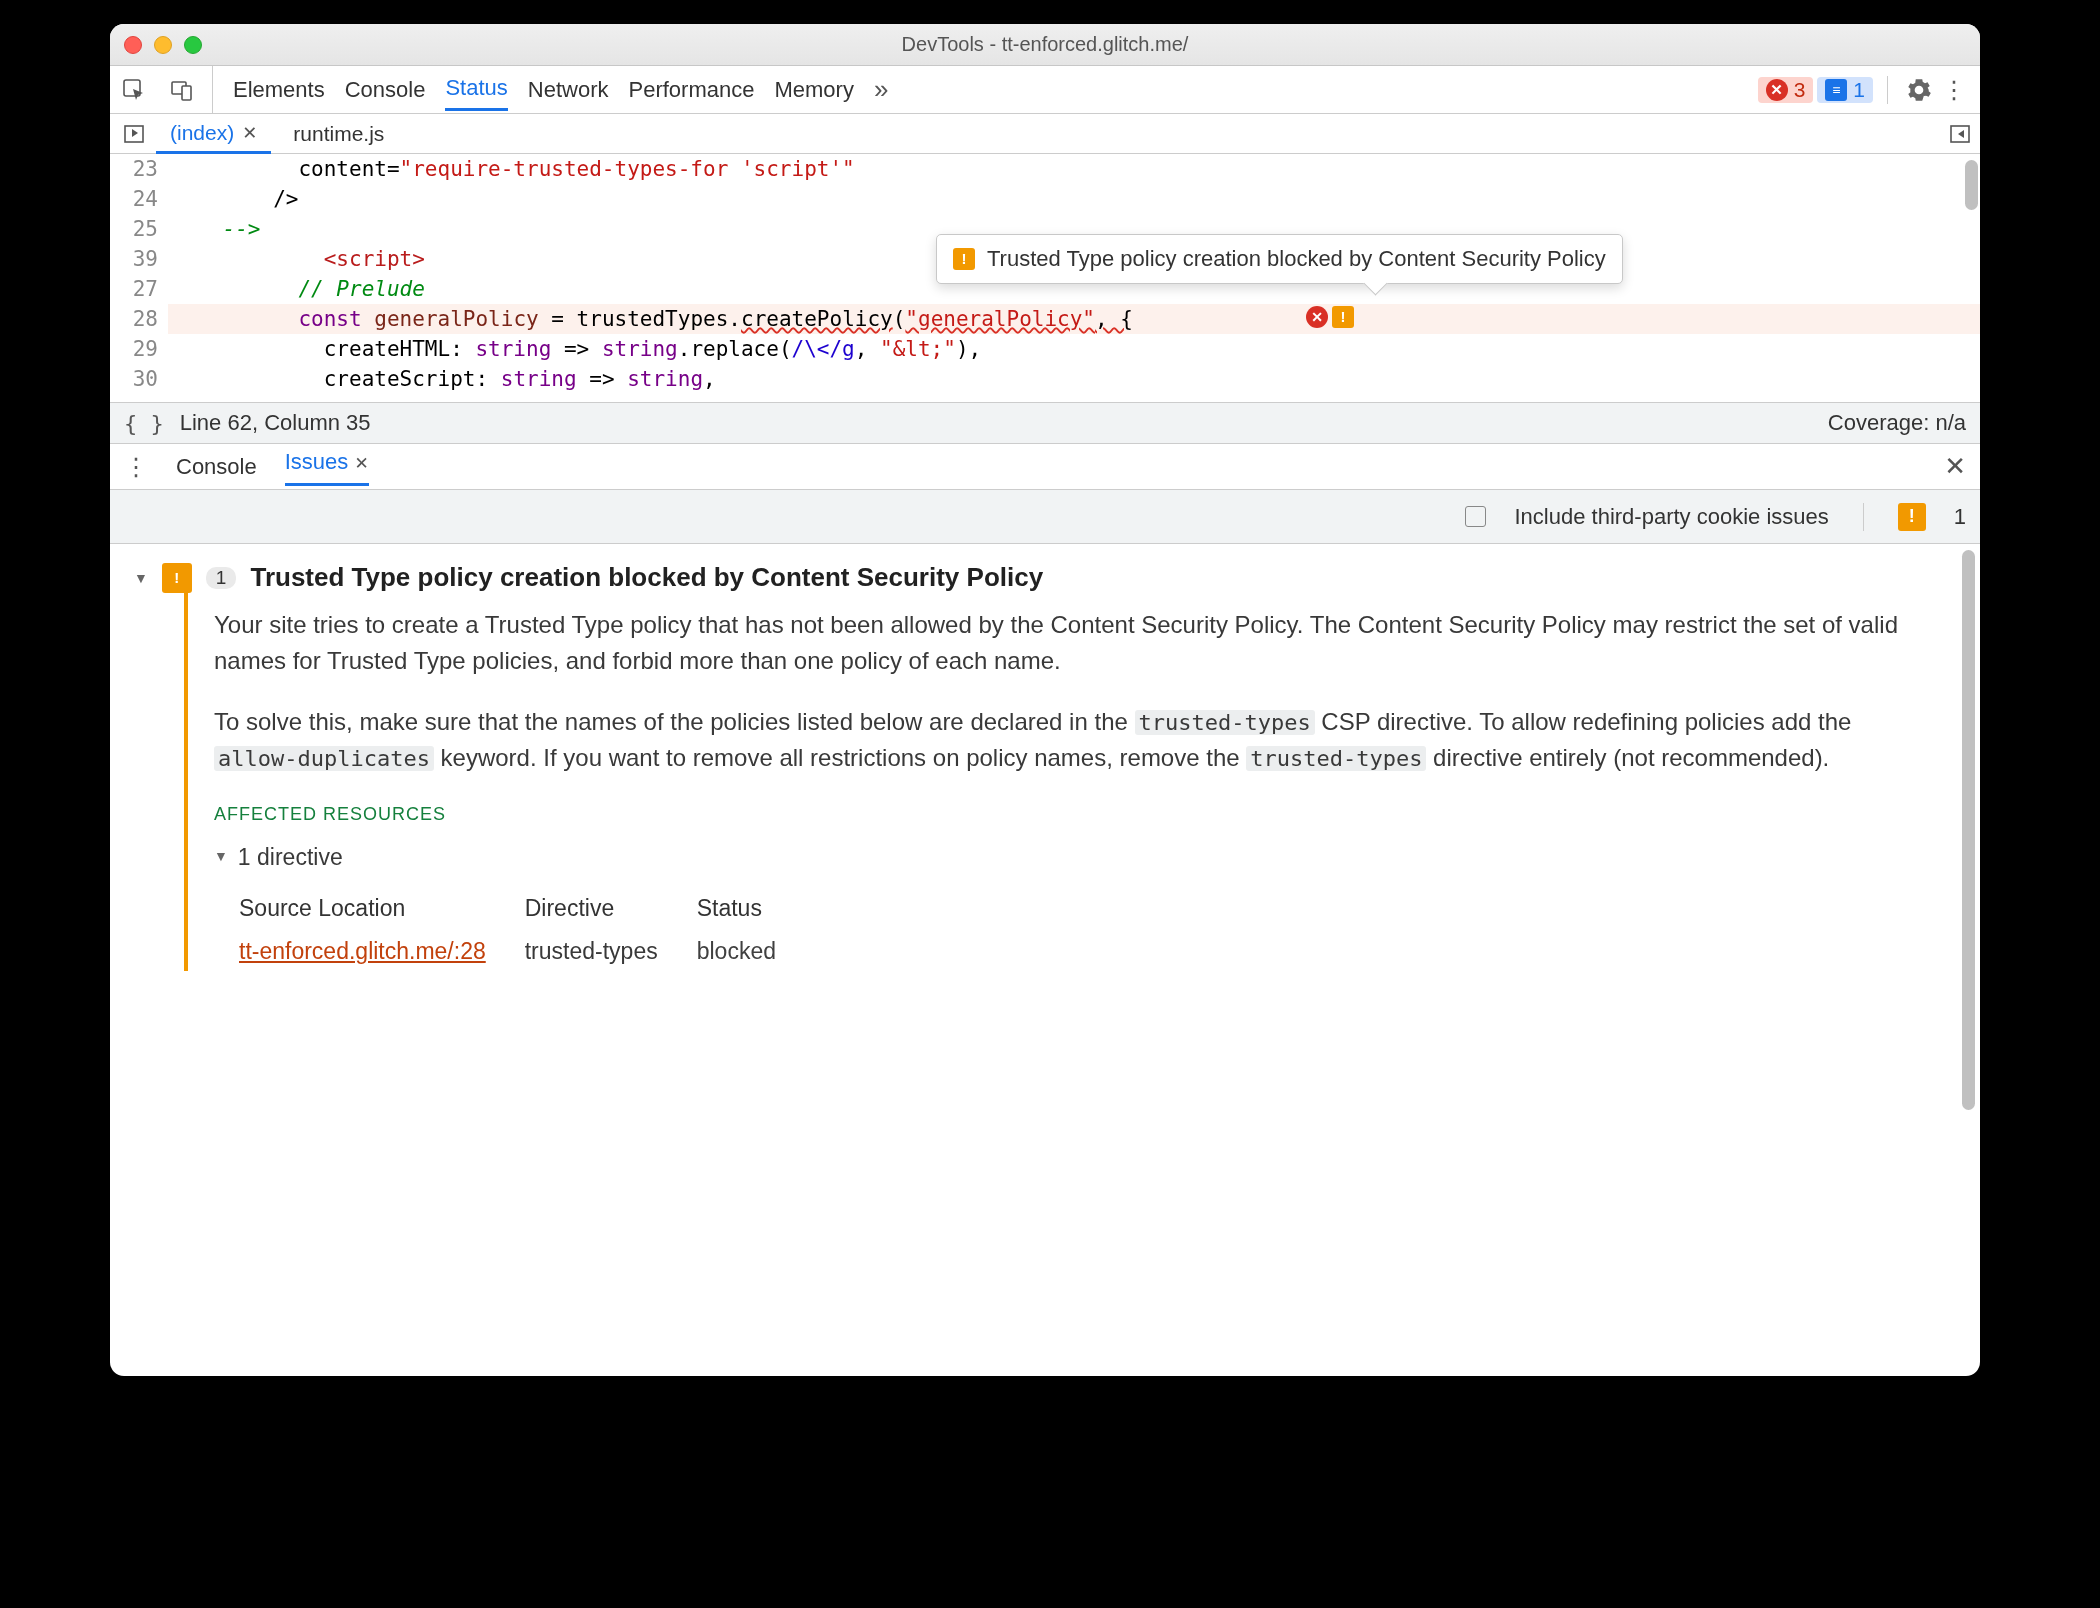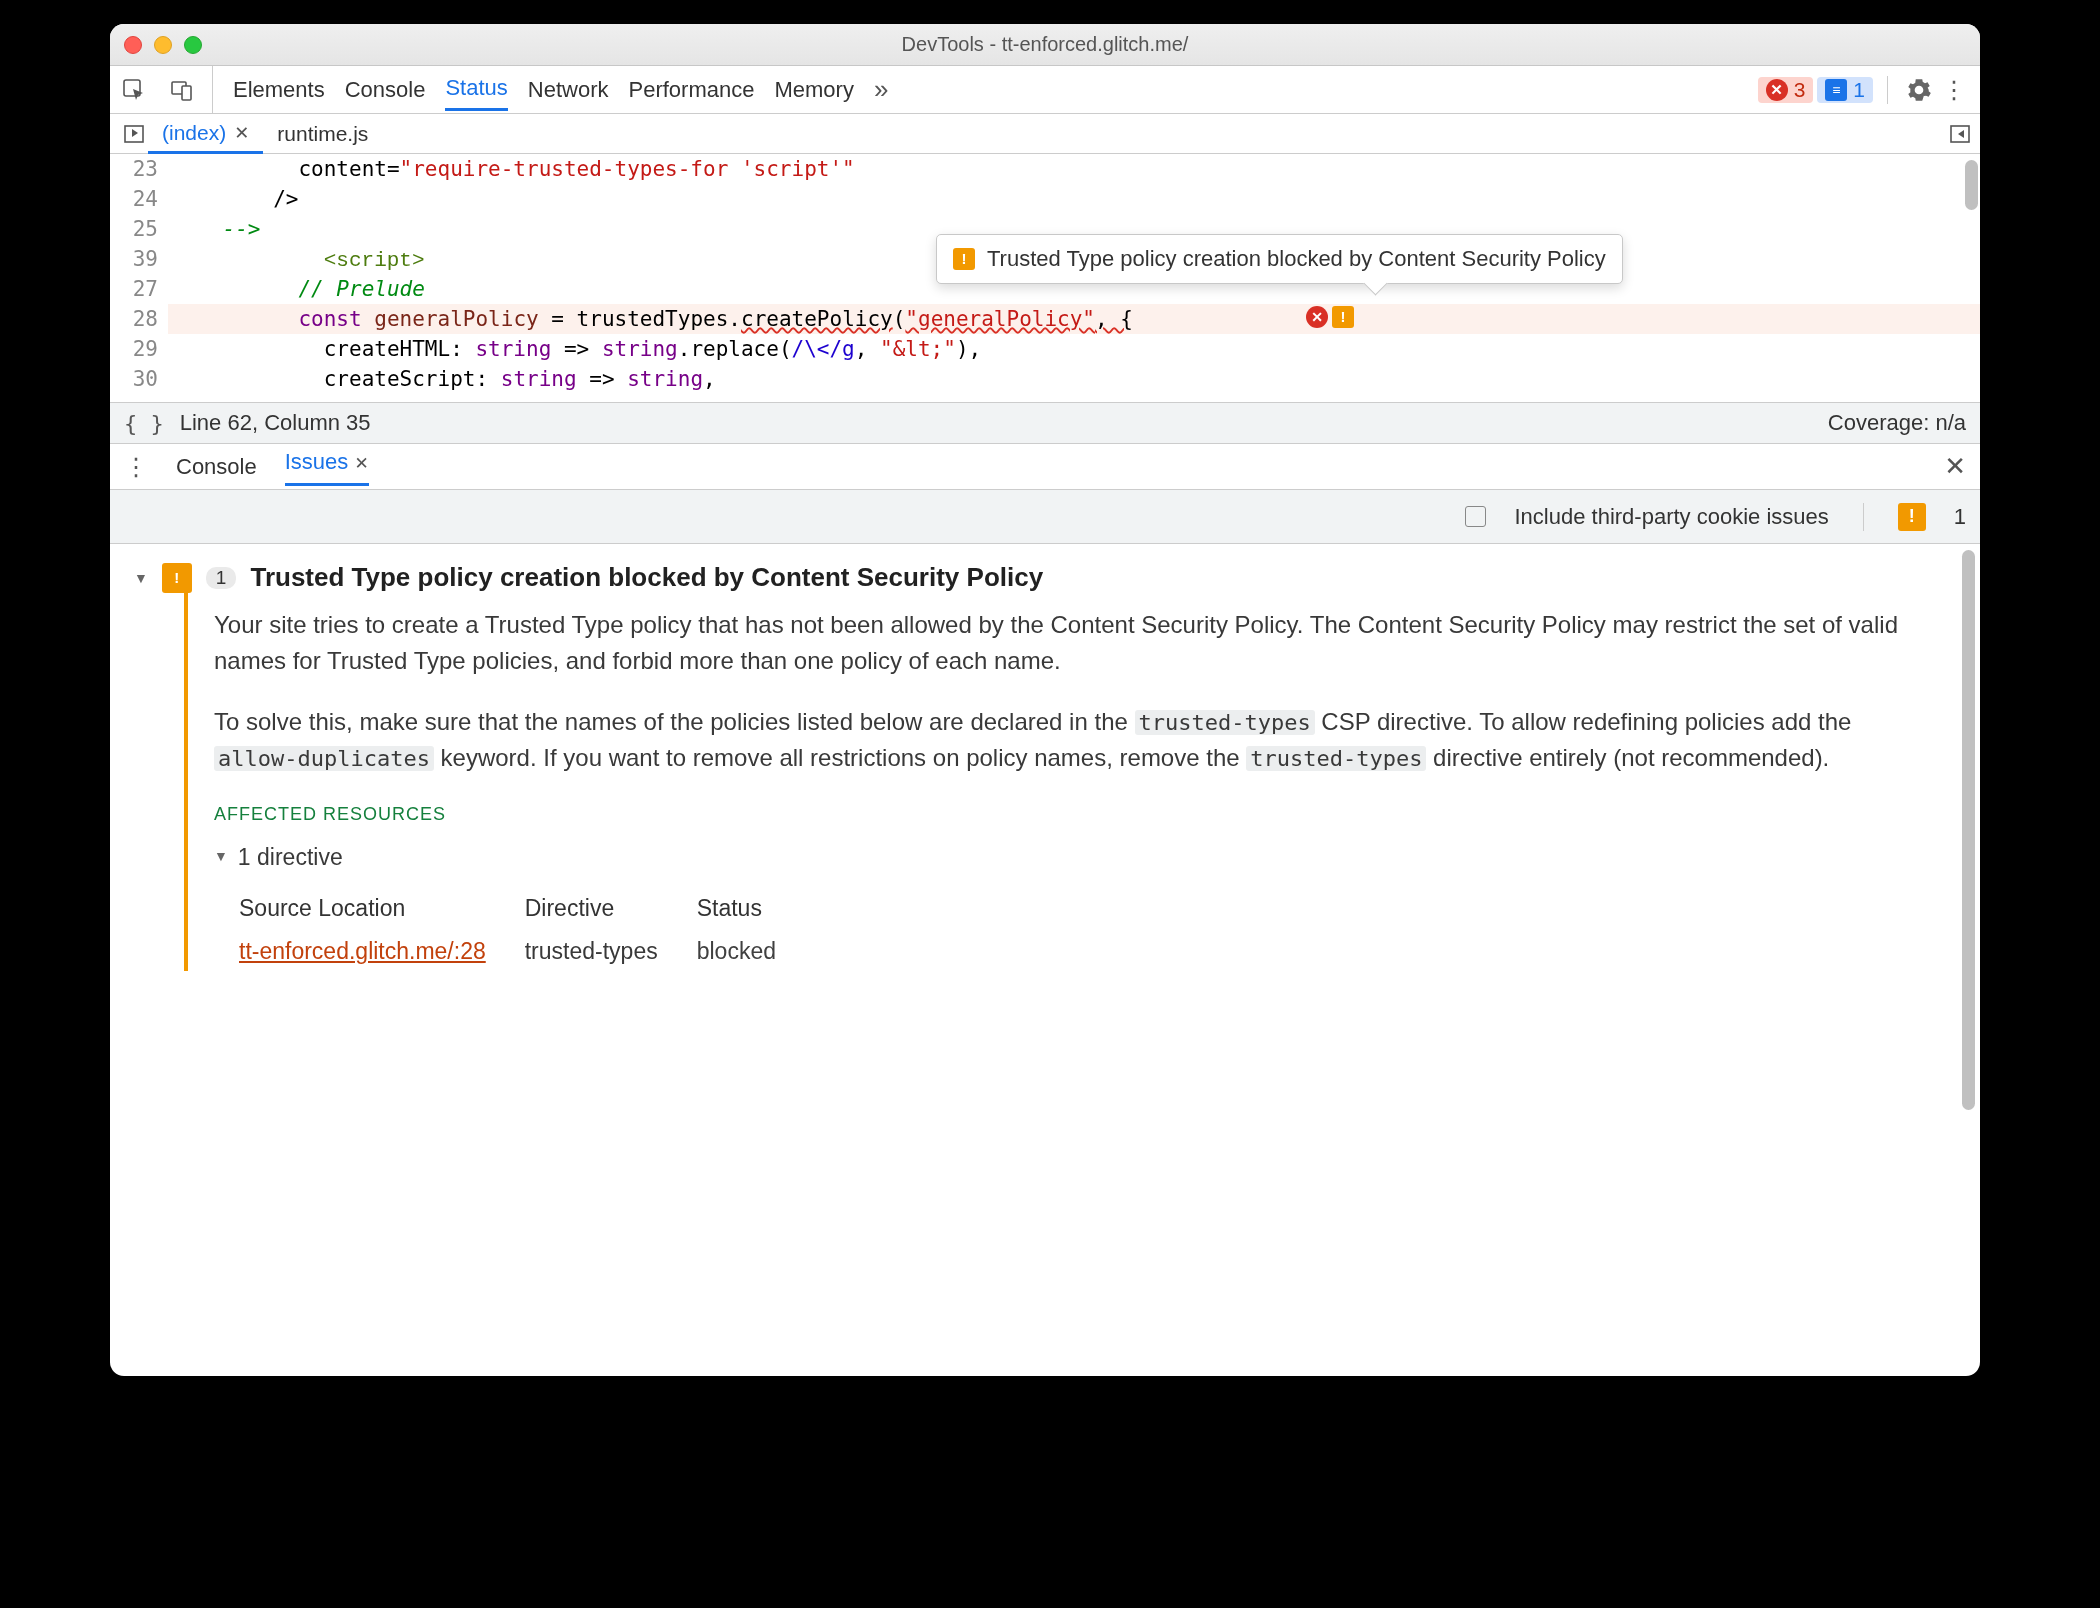--- a/index.html
+++ b/index.html
@@ -22,37 +22,37 @@
   .mainbar .tabs span.active { color:#1a73e8; border-bottom:3px solid #1a73e8; padding-bottom:7px; margin-bottom:-1px; }
   .mainbar .rt { margin-left:auto; display:flex; align-items:center; gap:4px; padding-right:12px; }
   .counter { display:flex; align-items:center; gap:6px; border-radius:4px; padding:1px 8px; font-size:21px; }
   .errc { background:#fdd4ce; color:#c22b0f; }
   .msgc { background:#d2e2fc; color:#1a73e8; }
   .circle { width:22px; height:22px; border-radius:50%; display:inline-flex; align-items:center; justify-content:center; color:#fff; font-size:15px; font-weight:700; }
   .circle.err { background:#d93025; }
   .msgicon { width:22px; height:22px; background:#1a73e8; border-radius:3px; display:inline-flex; align-items:center; justify-content:center; color:#fff; font-size:14px; }
   .mainbar .rt .sep { width:1px; height:28px; background:#ccc; margin:0 10px; }
   
-  .filebar { height:40px; border-bottom:1px solid #ccc; display:flex; align-items:center; padding:0 10px; font-size:21px; }
+  .filebar { height:40px; border-bottom:1px solid #ccc; display:flex; align-items:center; padding:0 10px; font-size:21px;gap:8px; }
   .filebar .ftab { display:flex; align-items:center; gap:8px; padding:0 14px; height:100%; color:#333; }
   .filebar .ftab.active { color:#1a73e8; border-bottom:3px solid #1a73e8; margin-bottom:-1px; }
   .filebar .close { color:#555; font-size:18px; }
   .filebar .right { margin-left:auto; }
   
   .codearea { position:relative; height:248px; display:flex; font-family:Menlo,Consolas,monospace; font-size:21px; line-height:30px; }
   .gutter { width:58px; text-align:right; color:#888; padding-right:10px; background:#fff; }
   .gutter div { height:30px; }
   .codelines { flex:1; position:relative; }
   .codelines .ln { height:30px; white-space:pre; padding-left:4px; }
   .codelines .ln.hl { background:#fdf1ec; }
   .tok-kw { color:#708; }
   .tok-str { color:#c41a16; }
   .tok-fn { color:#7a2518; }
   .tok-cmt { color:#008a12; font-style:italic; }
-  .tok-tag { color:#4d7c0f;font-family:Liberation Mono, monospace; }
+  .tok-tag { color:#b91c1c; }
   .tok-regex { color:#1c00cf; }
   .wavy { text-decoration:underline wavy #d93025; text-decoration-thickness:1.5px; }
   .inline-icons { position:absolute; display:flex; gap:4px; align-items:center; }
   .inline-icons .erricon { width:22px; height:22px; border-radius:50%; background:#d93025; color:#fff; display:flex; align-items:center; justify-content:center; font-size:14px; font-family:sans-serif; font-weight:700; }
   .warn-sq { width:22px; height:22px; border-radius:3px; background:#f29900; color:#fff; display:flex; align-items:center; justify-content:center; font-size:15px; font-weight:700; font-family:sans-serif; }
   .tooltip { position:absolute; background:#fff; border:1px solid #c8c8c8; border-radius:5px; box-shadow:0 4px 12px rgba(0,0,0,0.15); padding:9px 16px; display:flex; align-items:center; gap:12px; font-family:-apple-system,sans-serif; font-size:22px; color:#333; }
   .tooltip::after { content:""; position:absolute; bottom:-9px; left:430px; width:16px; height:16px; background:#fff; border-right:1px solid #c8c8c8; border-bottom:1px solid #c8c8c8; transform:rotate(45deg); }
   .scrollbar-v { position:absolute; right:2px; top:6px; width:13px; height:50px; background:#c0c0c0; border-radius:7px; }
   
   .statusline { height:42px; background:#f1f3f4; border-top:1px solid #ccc; border-bottom:1px solid #ccc; display:flex; align-items:center; padding:0 14px; font-size:22px; color:#333; }

